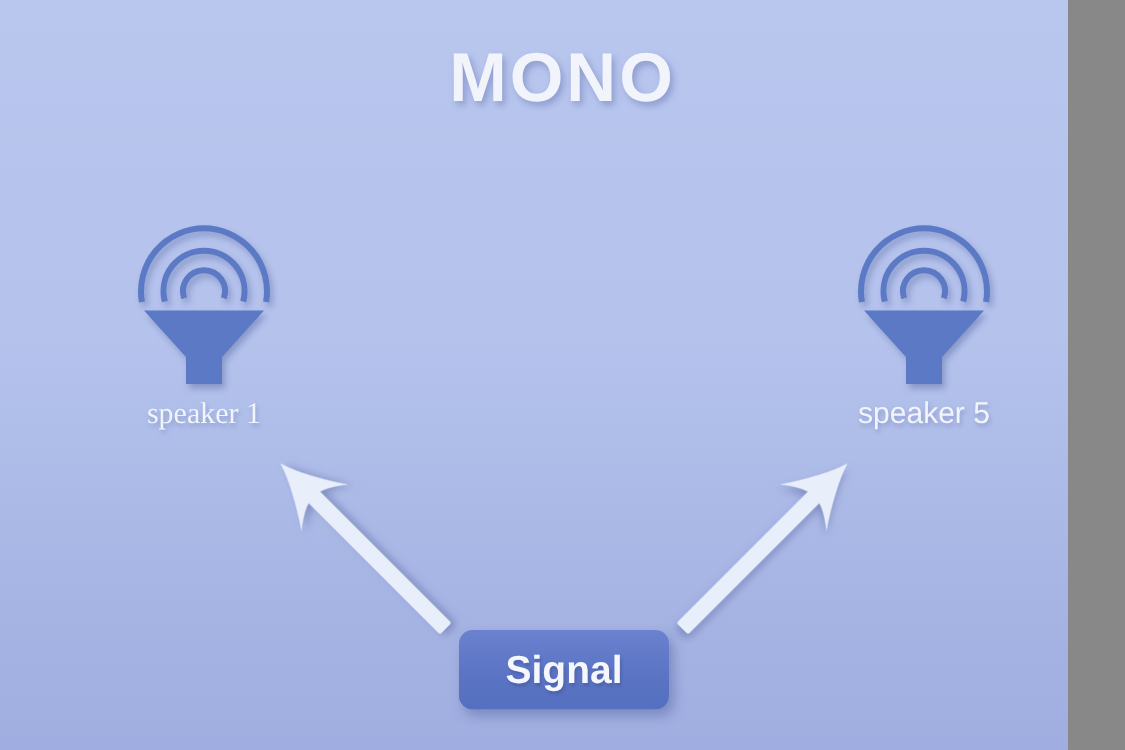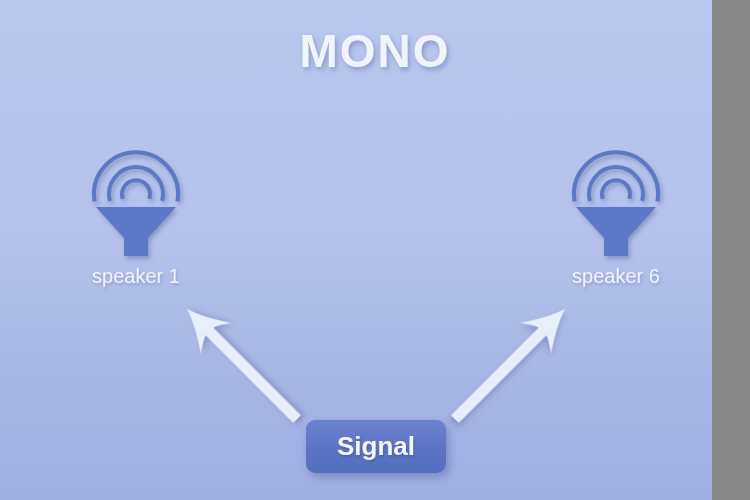--- a/index.html
+++ b/index.html
@@ -22,21 +22,21 @@
     user-select:none;
   }
   .speaker-group{
     position:absolute;
     top:149px;
     width:146px;
     display:flex;
     flex-direction:column;
     align-items:center;
   }
-  .speaker-group.left{left:63px;}
+  .speaker-group.left{left:63px;font-family:Liberation Serif, serif;}
   .speaker-group.right{left:543px;}
   .speaker-icon{
     width:110px;height:110px;
     color:var(--color-speaker_icon,#5b79c5);
     filter:drop-shadow(2px 3px 2px rgba(84,100,158,.45));
   }
   .speaker-label{
     margin-top:6px;
     font-size:20px;
     color:var(--color-text,#f2f4fb);
@@ -91,21 +91,21 @@
 
   <div class="speaker-group right">
     <svg class="speaker-icon" viewBox="0 0 110 110" xmlns="http://www.w3.org/2000/svg">
       <g fill="none" stroke="currentColor" stroke-width="4">
         <path d="M 13.6 52.3 A 42 42 0 1 1 96.4 52.3"></path>
         <path d="M 28.9 52.0 A 27 27 0 1 1 81.1 52.0"></path>
         <path d="M 41.8 49.8 A 14 14 0 1 1 68.2 49.8"></path>
       </g>
       <path fill="currentColor" d="M 15 58 H 95 L 67 89 V 107 H 43 V 89 Z"></path>
     </svg>
-    <div class="speaker-label">speaker 6</div>
+    <div class="speaker-label">speaker 5</div>
   </div>
 
   <svg class="arrow left" viewBox="0 0 56 160" xmlns="http://www.w3.org/2000/svg">
     <rect x="22.5" y="30" width="11" height="128" rx="1.5" fill="currentColor"></rect>
     <path fill="currentColor" d="M 28 2 C 32 15 40 29 50 44 C 41 37 34 33.5 28 33 C 22 33.5 15 37 6 44 C 16 29 24 15 28 2 Z"></path>
   </svg>
 
   <svg class="arrow right" viewBox="0 0 56 160" xmlns="http://www.w3.org/2000/svg">
     <rect x="22.5" y="30" width="11" height="128" rx="1.5" fill="currentColor"></rect>
     <path fill="currentColor" d="M 28 2 C 32 15 40 29 50 44 C 41 37 34 33.5 28 33 C 22 33.5 15 37 6 44 C 16 29 24 15 28 2 Z"></path>

